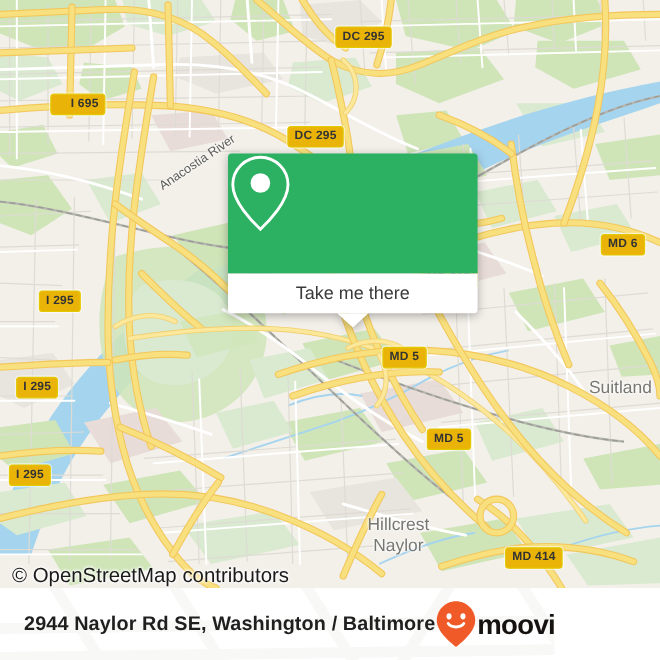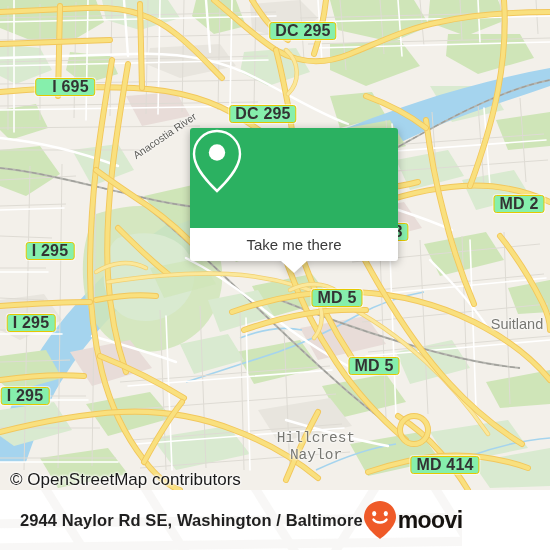--- a/index.html
+++ b/index.html
@@ -10,25 +10,25 @@
   }
   #app{position:relative;width:550px;height:550px;overflow:hidden;background:#fff;}
 
   
   .map{position:absolute;left:0;top:0;width:550px;height:490px;overflow:hidden;background:#f2efe9;}
   .map svg{position:absolute;left:0;top:0;}
 
   
   .shield{
     position:absolute;
-    background:#86efac;
+    background:#eab308;
     border:1.5px solid #e4c800;
     border-radius:3px;
     color:#333;
-    font-size:16px;
+    font-size:10px;
     font-weight:bold;
     letter-spacing:.2px;
     padding:1px 5px 2px 5px;
     line-height:13px;
     white-space:nowrap;
     transform:translate(-50%,-50%);
     box-shadow:0 0 0 1px rgba(255,255,255,.55);
   }
 
   
@@ -388,29 +388,29 @@
         <path class="trunk" d="M96,272 C112,262 130,260 146,268"></path>
         <path class="trunk-c" d="M96,272 C112,262 130,260 146,268"></path>
       </g>
     </svg>
 
     <div class="river-label" style="left:134px;top:150px;transform:rotate(-34deg);">Anacostia River</div>
 
     <div class="place" style="left:517px;top:324px;">
       <div>Suitland</div>
     </div>
-    <div class="place" style="left:316px;top:447px;font-family:Liberation Mono, monospace;">
+    <div class="place" style="left:332px;top:447px;">
       <div>Hillcrest</div>
       <div>Naylor</div>
     </div>
 
     <div class="shield" style="left:303px;top:31px;">DC 295</div>
     <div class="shield" style="left:65px;top:87px;padding-left:16px;">I 695</div>
     <div class="shield" style="left:263px;top:114px;">DC 295</div>
-    <div class="shield" style="left:519px;top:204px;">MD 2</div>
+    <div class="shield" style="left:519px;top:204px;">MD 6</div>
     <div class="shield" style="left:374px;top:232px;">MD 218</div>
     <div class="shield" style="left:50px;top:251px;">I 295</div>
     <div class="shield" style="left:337px;top:298px;">MD 5</div>
     <div class="shield" style="left:31px;top:323px;">I 295</div>
     <div class="shield" style="left:374px;top:366px;">MD 5</div>
     <div class="shield" style="left:25px;top:396px;">I 295</div>
     <div class="shield" style="left:417px;top:465px;margin-left:28px;">MD 414</div>
 
     <div class="callout">
       <div class="callout-top" style="background:#2bb161;">

